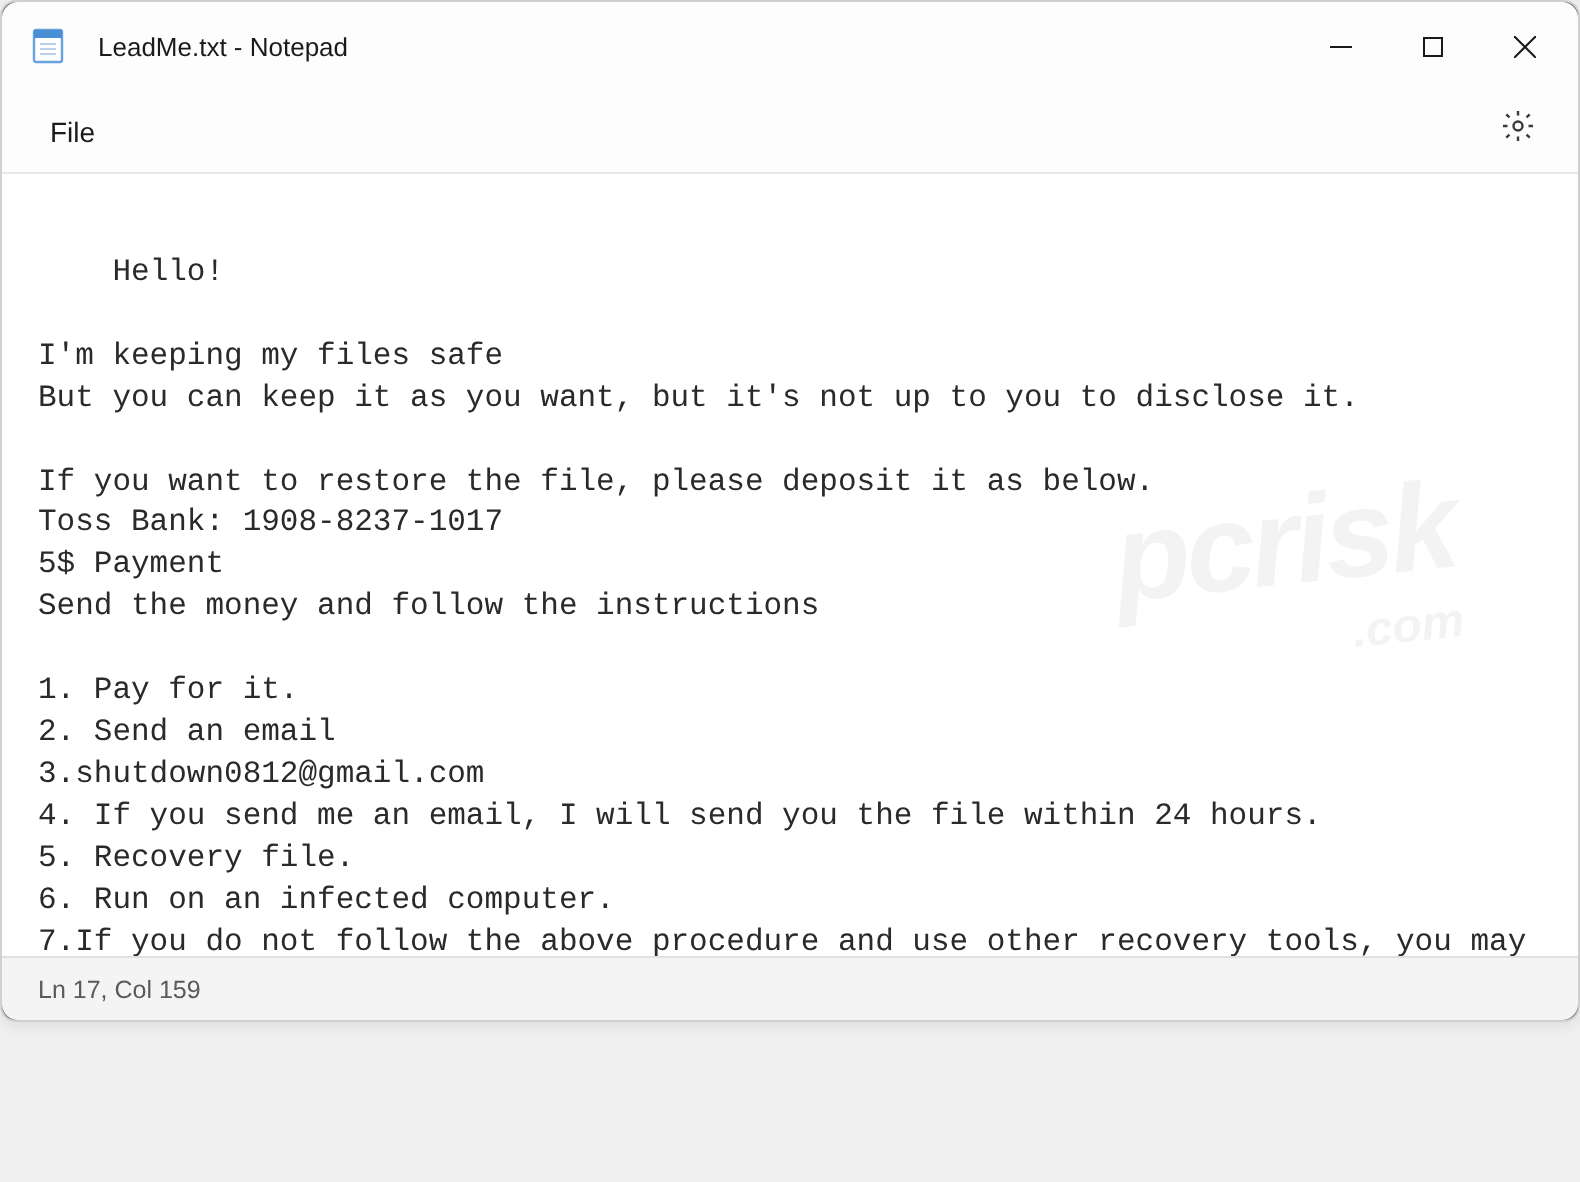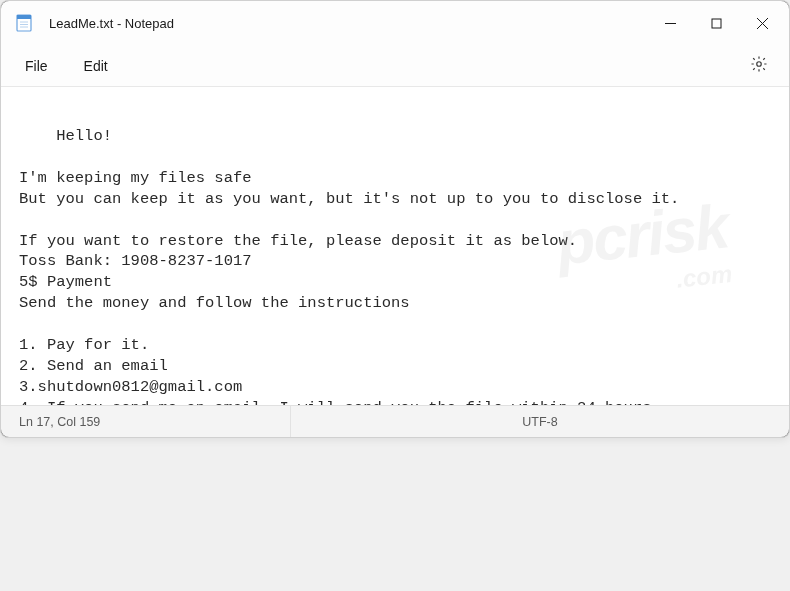--- a/index.html
+++ b/index.html
@@ -5,21 +5,21 @@
     * { box-sizing: border-box; margin: 0; padding: 0; }
     body {
       font-family: "Segoe UI", sans-serif;
       background: #f0f0f0;
       width: 790px;
       height: 591px;
       overflow: hidden;
     }
     .window {
       width: 790px;
-      height: 438px;
+      height: 511px;
       background: #737373;
       border: 1px solid #d0d0d0;
       border-radius: 8px;
       display: flex;
       flex-direction: column;
       box-shadow: 0 2px 8px rgba(0,0,0,0.08);
     }
     .titlebar {
       height: 44px;
       display: flex;
@@ -163,21 +163,20 @@
         <svg width="11" height="11" viewBox="0 0 11 11">
             <line x1="0" y1="0" x2="11" y2="11" stroke="#1a1a1a" stroke-width="1"></line>
             <line x1="11" y1="0" x2="0" y2="11" stroke="#1a1a1a" stroke-width="1"></line>
           </svg>
       </div>
     </div>
   </div>
 
   <div class="menubar">
     <div class="menu-item">File</div>
-    <div class="menu-item">Edit</div>
     <div class="menu-spacer"></div>
     <div class="gear-btn">
       <span>
         <svg width="18" height="18" viewBox="0 0 24 24" fill="none" stroke="#3a3a3a" stroke-width="1.6">
           <circle cx="12" cy="12" r="3"></circle>
           <path d="M12 2v3M12 19v3M4.2 4.2l2.1 2.1M17.7 17.7l2.1 2.1M2 12h3M19 12h3M4.2 19.8l2.1-2.1M17.7 6.3l2.1-2.1"></path>
         </svg>
       </span>
     </div>
   </div>
@@ -198,16 +197,15 @@
 3.shutdown0812@gmail.com
 4. If you send me an email, I will send you the file within 24 hours.
 5. Recovery file.
 6. Run on an infected computer.
 7.If you do not follow the above procedure and use other recovery tools, you may not be able to recover your files. Please let me know the above information. </span>
     <div class="watermark">pcrisk<span class="sub">.com</span></div>
   </div>
 
   <div class="statusbar">
     <div class="status-cell">Ln 17, Col 159</div>
-    <div class="status-cell">UTF-8</div>
   </div>
 
 </div>
 
 </body></html>

